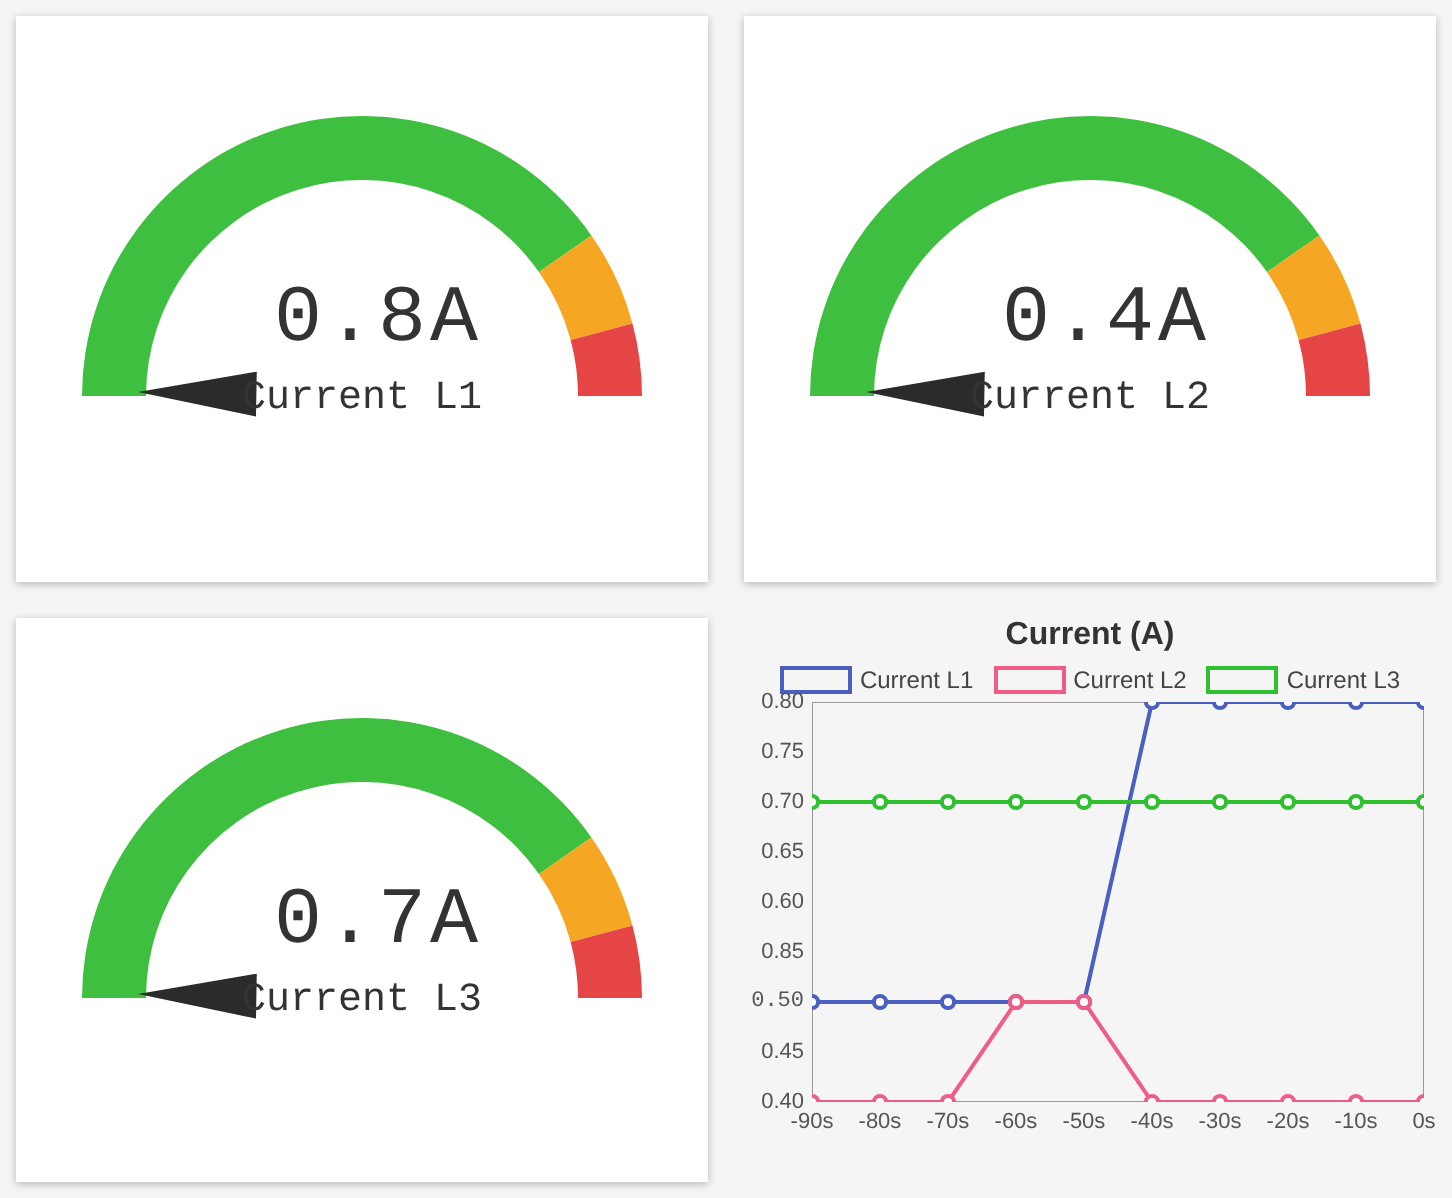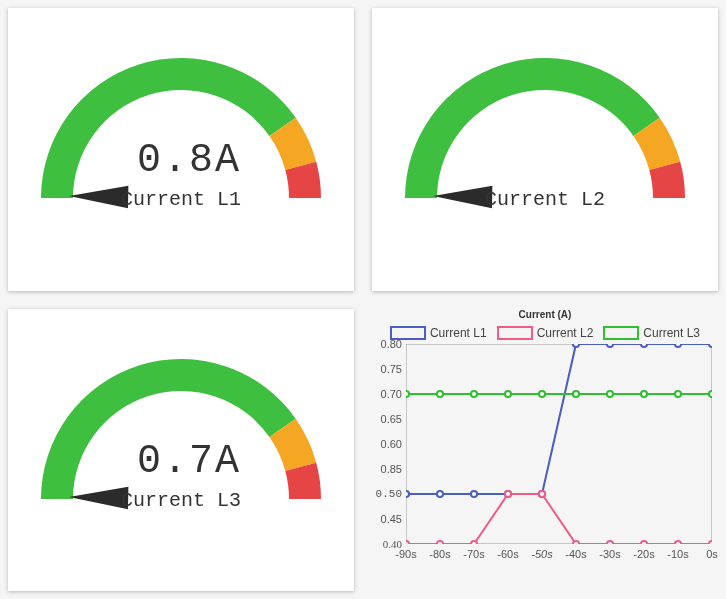--- a/index.html
+++ b/index.html
@@ -42,21 +42,21 @@
     position:absolute;
     left:0;right:0;
     top:180px;
   }
   .chart-card{
     background:transparent;
     box-shadow:none;
     position:relative;
   }
   .chart-title{
-    font-size:10px;font-weight:bold;text-align:center;
+    font-size:16px;font-weight:bold;text-align:center;
     color:#333;
   }
   .legend{
     display:flex;flex-wrap:wrap;justify-content:center;
     gap:4px 10px;
     font-size:12px;color:#444;
     margin:6px 0 4px;
   }
   .legend-item{display:flex;align-items:center;gap:4px;}
   .swatch{
@@ -106,20 +106,21 @@
       <svg class="gauge-svg" width="340" height="210" viewBox="0 0 340 210">
         <g id="gauge-arc-1">
             <path d="M 30 189.99999999999997 A 140 140 0 0 1 284.6812862004589 109.69929891085356 L 258.4684207832111 128.05374487408704 A 108 108 0 0 0 62 190 Z" fill="#3fbf3f"></path>
             <path d="M 284.6812862004589 109.69929891085356 A 140 140 0 0 1 305.2296156804696 153.76533368564708 L 274.31998923921935 162.04754312892777 A 108 108 0 0 0 258.4684207832111 128.05374487408704 Z" fill="#f5a623"></path>
             <path d="M 305.2296156804696 153.76533368564708 A 140 140 0 0 1 310 190 L 278 190 A 108 108 0 0 0 274.31998923921935 162.04754312892777 Z" fill="#e64545"></path>
           </g>
         <g id="gauge-needle-1">
             <polygon points="58.017058142484174,188.04533047902424 116.99213209382614,200.30368575033341 117.3840165015973,177.8526430654313" fill="#2b2b2b"></polygon>
           </g>
       </svg>
+      <div class="gauge-value">0.4A</div>
       <div class="gauge-label">Current L2</div>
     </div>
   </div>
 
   <div class="card">
     <div class="gauge-wrap">
       <svg class="gauge-svg" width="340" height="210" viewBox="0 0 340 210">
         <g id="gauge-arc-2">
             <path d="M 30 189.99999999999997 A 140 140 0 0 1 284.6812862004589 109.69929891085356 L 258.4684207832111 128.05374487408704 A 108 108 0 0 0 62 190 Z" fill="#3fbf3f"></path>
             <path d="M 284.6812862004589 109.69929891085356 A 140 140 0 0 1 305.2296156804696 153.76533368564708 L 274.31998923921935 162.04754312892777 A 108 108 0 0 0 258.4684207832111 128.05374487408704 Z" fill="#f5a623"></path>
@@ -180,34 +181,34 @@
           <circle cx="33.33333333333333" cy="50.00000000000006" r="3" fill="#fff" stroke="#2fbf2f" stroke-width="2"></circle>
           <circle cx="66.66666666666666" cy="50.00000000000006" r="3" fill="#fff" stroke="#2fbf2f" stroke-width="2"></circle>
           <circle cx="100" cy="50.00000000000006" r="3" fill="#fff" stroke="#2fbf2f" stroke-width="2"></circle>
           <circle cx="133.33333333333331" cy="50.00000000000006" r="3" fill="#fff" stroke="#2fbf2f" stroke-width="2"></circle>
           <circle cx="166.66666666666669" cy="50.00000000000006" r="3" fill="#fff" stroke="#2fbf2f" stroke-width="2"></circle>
           <circle cx="200" cy="50.00000000000006" r="3" fill="#fff" stroke="#2fbf2f" stroke-width="2"></circle>
           <circle cx="233.33333333333334" cy="50.00000000000006" r="3" fill="#fff" stroke="#2fbf2f" stroke-width="2"></circle>
           <circle cx="266.66666666666663" cy="50.00000000000006" r="3" fill="#fff" stroke="#2fbf2f" stroke-width="2"></circle>
           <circle cx="300" cy="50.00000000000006" r="3" fill="#fff" stroke="#2fbf2f" stroke-width="2"></circle>
         </svg>
-    <div class="ytick" style="top: 100%; font-family: Liberation Serif, serif;">0.40</div>
+    <div class="ytick" style="top: 100%;">0.40</div>
         <div class="ytick" style="top: 87.5%;">0.45</div>
         <div class="ytick" style="top: 75%; font-family: Liberation Mono, monospace;">0.50</div>
         <div class="ytick" style="top: 62.5%;">0.85</div>
         <div class="ytick" style="top: 50%;">0.60</div>
         <div class="ytick" style="top: 37.5%;">0.65</div>
         <div class="ytick" style="top: 25%;">0.70</div>
         <div class="ytick" style="top: 12.5%;">0.75</div>
         <div class="ytick" style="top: 0%;">0.80</div>
         <div class="xtick" style="left: 0%;">-90s</div>
         <div class="xtick" style="left: 11.1111%;">-80s</div>
         <div class="xtick" style="left: 22.2222%;">-70s</div>
         <div class="xtick" style="left: 33.3333%;">-60s</div>
-        <div class="xtick" style="left: 44.4444%; font-style: italic;">-50s</div>
+        <div class="xtick" style="left: 44.4444%;">-50s</div>
         <div class="xtick" style="left: 55.5556%;">-40s</div>
         <div class="xtick" style="left: 66.6667%;">-30s</div>
         <div class="xtick" style="left: 77.7778%;">-20s</div>
         <div class="xtick" style="left: 88.8889%;">-10s</div>
         <div class="xtick" style="left: 100%;">0s</div>
       </div>
   </div>
 
 </div>
 

